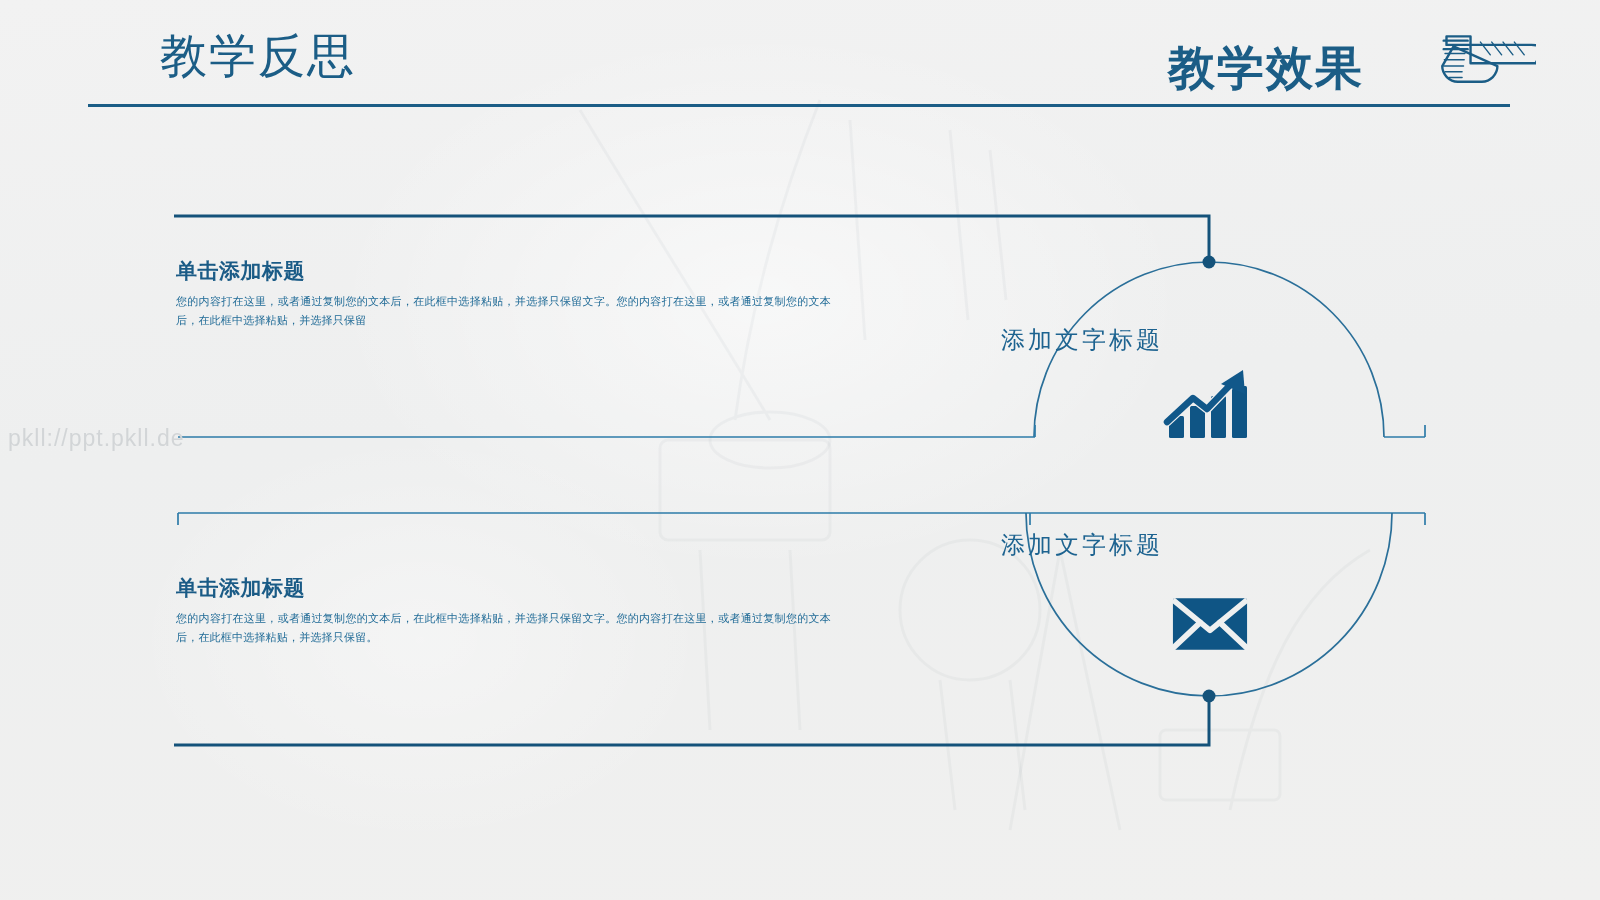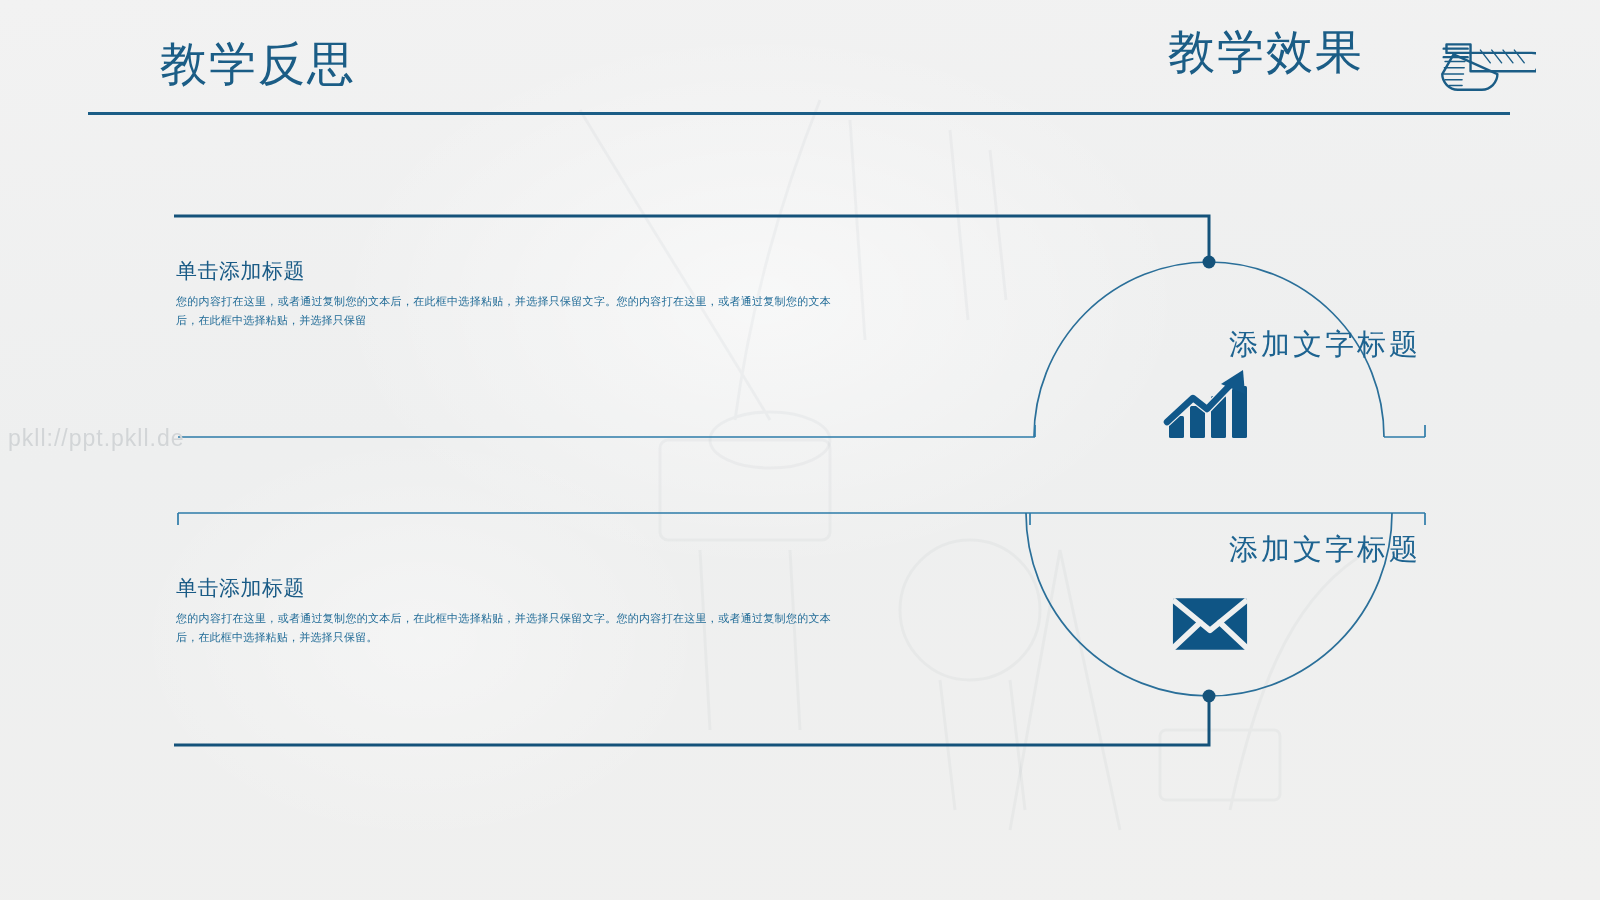--- a/index.html
+++ b/index.html
@@ -36,42 +36,41 @@
     opacity: 0.055;
     pointer-events: none;
   }
 
   
   .header-zone {
     position: absolute;
     left: 0; top: 0;
     width: 1600px;
     height: 120px;
-    margin-top: 8px;
   }
 
   .title-left {
     position: absolute;
     left: 160px;
     top: 32px;
     font-size: 47px;
     line-height: 1;
     font-weight: 400;
     color: #1b5d86;
     letter-spacing: 2px;
     white-space: nowrap;
   }
 
   .title-right {
     position: absolute;
     left: 1168px;
-    top: 20px;
+    top: 44px;
     font-size: 47px;
     line-height: 1;
-    font-weight: 400;
+    font-weight: 700;
     color: #1b5d86;
     letter-spacing: 2px;
     white-space: nowrap;
   }
 
   .header-rule {
     position: absolute;
     left: 88px;
     top: 104px;
     width: 1422px;
@@ -99,42 +98,42 @@
   
   .text-block {
     position: absolute;
     width: 655px;
   }
   #block-top  { left: 176px; top: 258px; }
   #block-bot  { left: 176px; top: 575px; }
 
   .block-title {
     font-size: 21px;
-    font-weight: normal;
+    font-weight: bold;
     color: #1a5b86;
     letter-spacing: 0.5px;
     margin-bottom: 9px;
     line-height: 1.2;
   }
 
   .block-body {
     font-size: 11px;
     line-height: 1.72;
     color: #1f6a96;
     letter-spacing: 0.2px;
     text-align: justify;
   }
 
   
   .circle-label {
     position: absolute;
     width: 420px;
-    text-align: right;
-    font-family: Liberation Serif, serif;
-    font-size: 29px;
+    text-align: left;
+    font-family: Liberation Mono, monospace;
+    font-size: 24px;
     color: #1d6390;
     letter-spacing: 3px;
     line-height: 1;
   }
   #label-top { left: 1001px; top: 330px; }
   #label-bot { left: 1001px; top: 535px; }
 
   .circle-icon {
     position: absolute;
     width: 96px;

